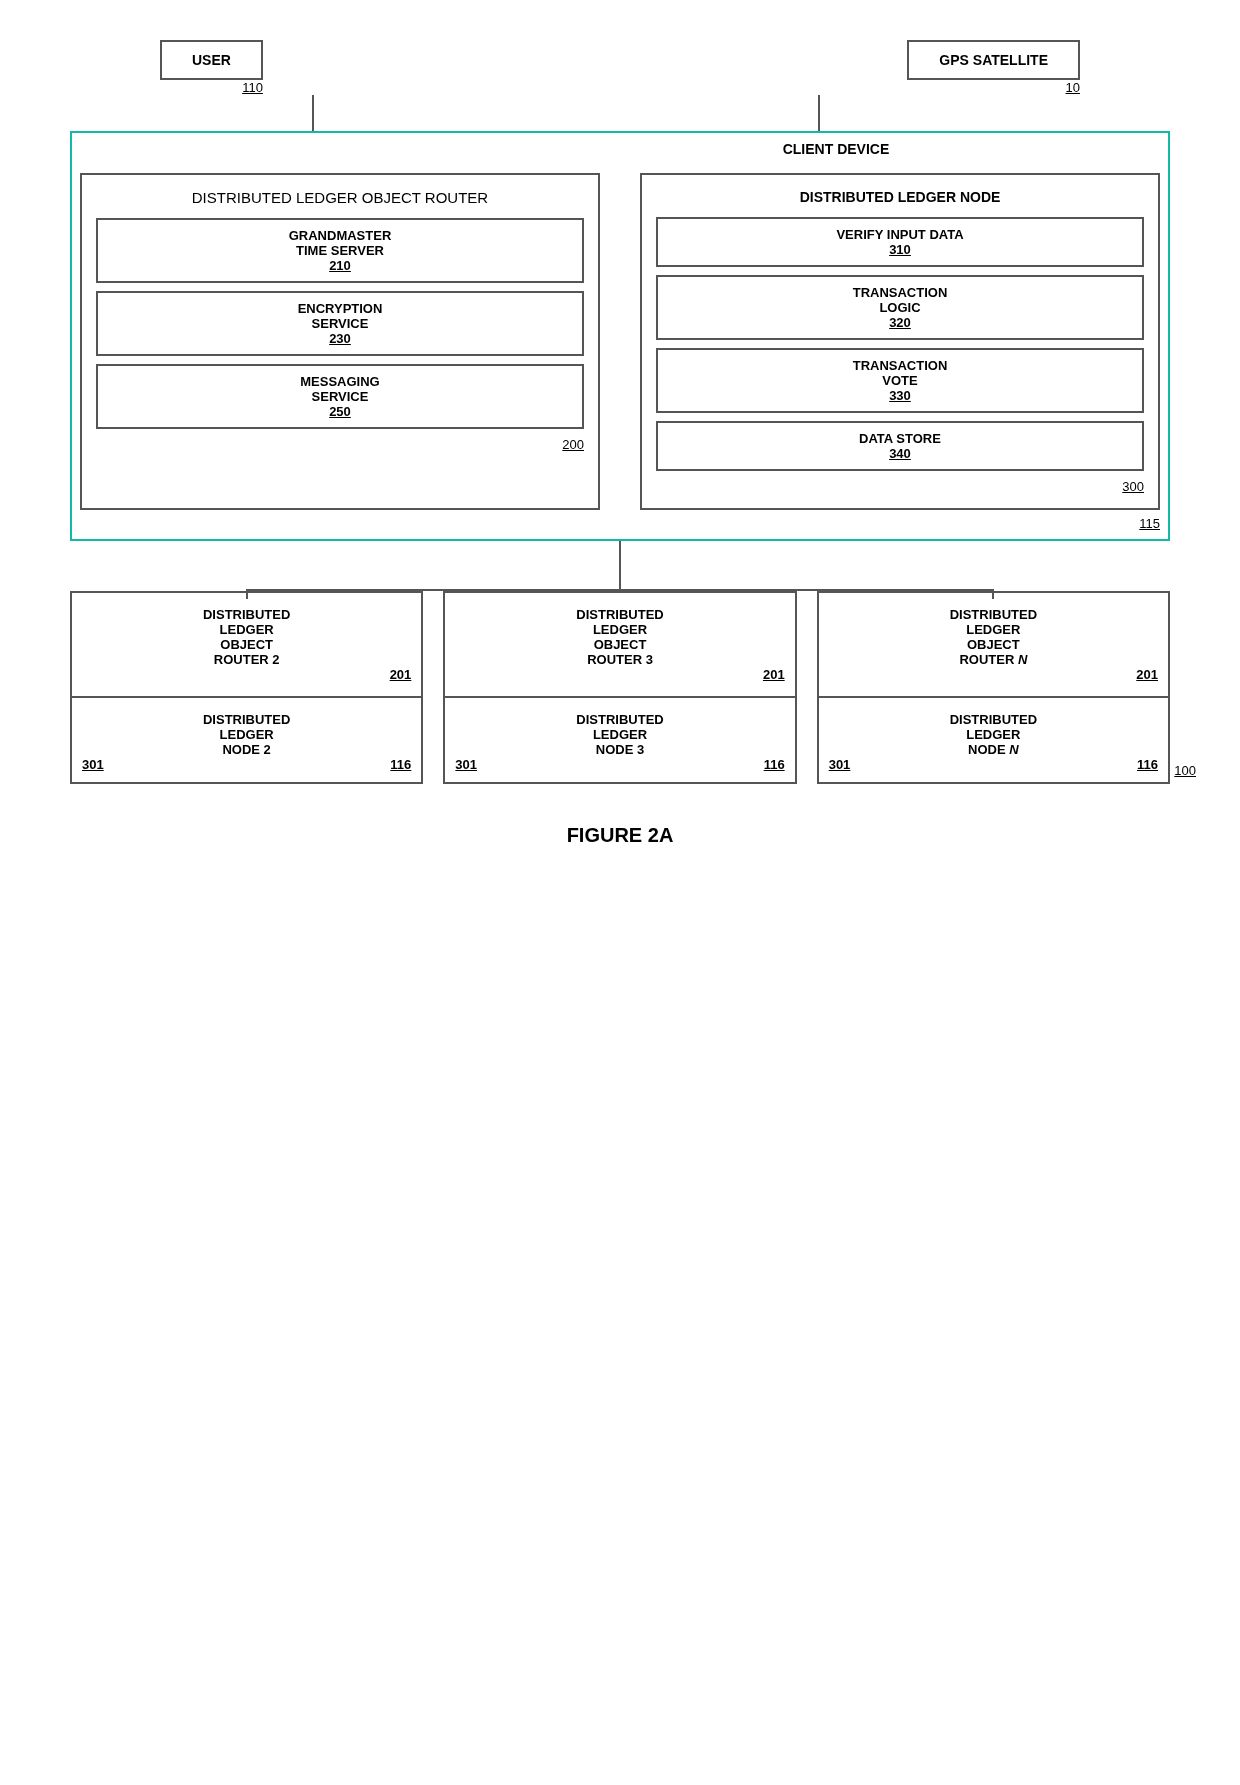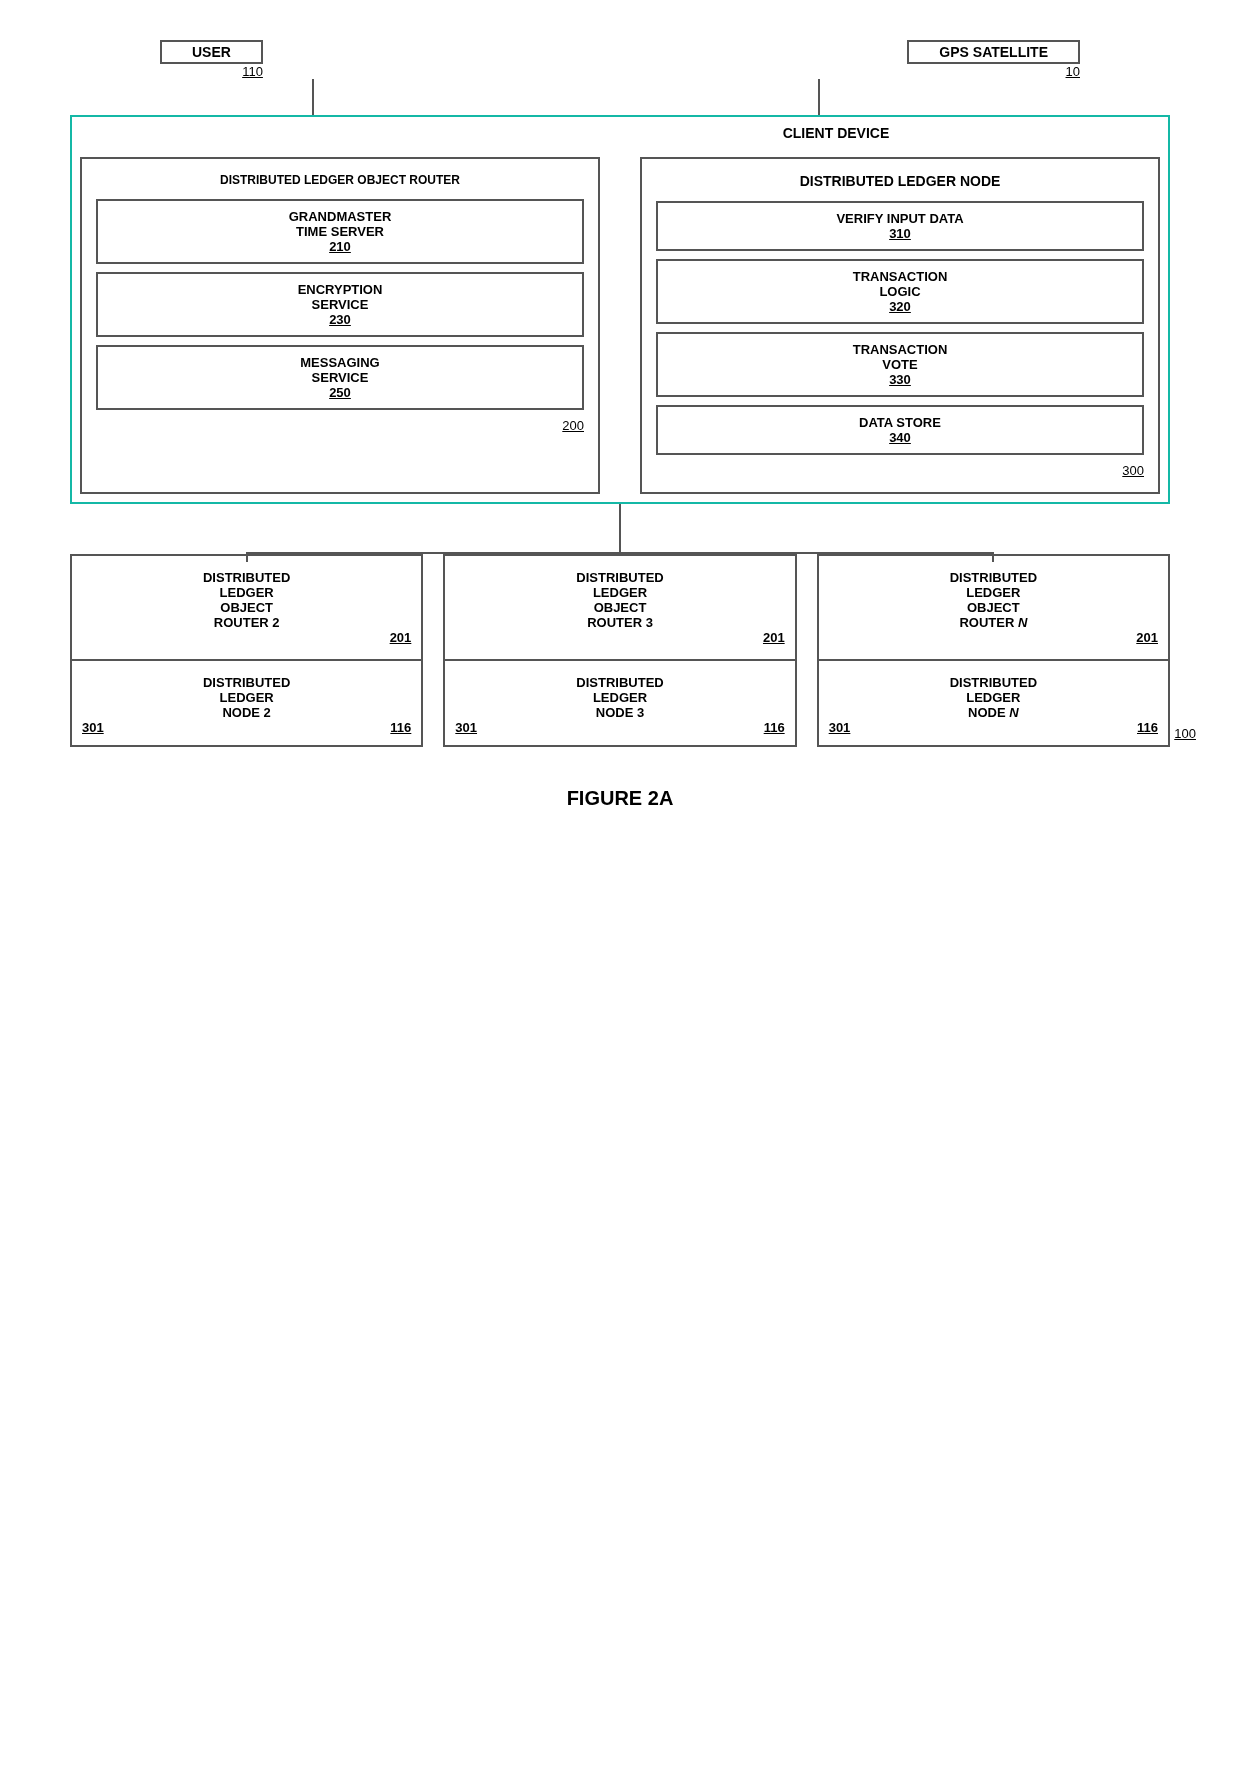--- a/index.html
+++ b/index.html
@@ -30,21 +30,21 @@
       background: #fff;
     }
 
     .sub-box .ref-num {
       display: block;
       font-size: 13px;
     }
 
     .top-box {
       border: 2px solid #555;
-      padding: 2px 30px;
+      padding: 10px 30px;
       font-size: 14px;
       font-weight: bold;
       background: #fff;
     }
 
     .ref-line {
       font-size: 13px;
       text-align: right;
       text-decoration: underline;
     }
@@ -86,21 +86,21 @@
     <div style="position:absolute; left:68%; top:0; width:2px; height:100%; background:#555;"></div>
   </div>
 
   <div style="border:2px solid #14b8a6; width:100%; padding:8px; position:relative;">
 
     <div style="font-size:14px; font-weight:bold; text-align:center; margin-bottom:16px; margin-left:40%;">CLIENT DEVICE</div>
 
     <div style="display:flex; gap:40px; width:100%; position:relative;">
 
       <div style="border:2px solid #555; flex:1; padding:14px; position:relative;">
-        <div style="font-size:12px; font-weight:bold; text-align:center; margin-bottom:12px;">DISTRIBUTED LEDGER OBJECT ROUTER</div>
+        <div style="font-size:15px; font-weight:normal; text-align:center; margin-bottom:12px;">DISTRIBUTED LEDGER OBJECT ROUTER</div>
 
         <div class="sub-box">
           <span>GRANDMASTER<br>TIME SERVER</span>
           <span class="ref-num" style="display:block;">210</span>
         </div>
 
 
         <div class="sub-box">
           <span>ENCRYPTION<br>SERVICE</span>
           <span class="ref-num" style="display:block;">230</span>
@@ -139,20 +139,23 @@
           <span class="ref-num" style="display:block;">340</span>
         </div>
 
         <div style="text-align:right; margin-top:8px; font-size:13px;">
           <span class="inline-ref">300</span>
         </div>
       </div>
 
     </div>
 
+    <div style="text-align:right; font-size:13px; margin-top:6px;">
+      <span class="inline-ref">115</span>
+    </div>
 
   </div>
 
   <div style="position:relative; width:100%; height:50px;">
 
     <div style="position:absolute; left:50%; top:0; width:2px; height:50px; background:#555; transform:translateX(-50%);"></div>
 
     <div style="position:absolute; left:16%; right:16%; top:48px; height:2px; background:#555;"></div>
 
     <div style="position:absolute; left:16%; top:48px; width:2px; height:10px; background:#555;"></div>

